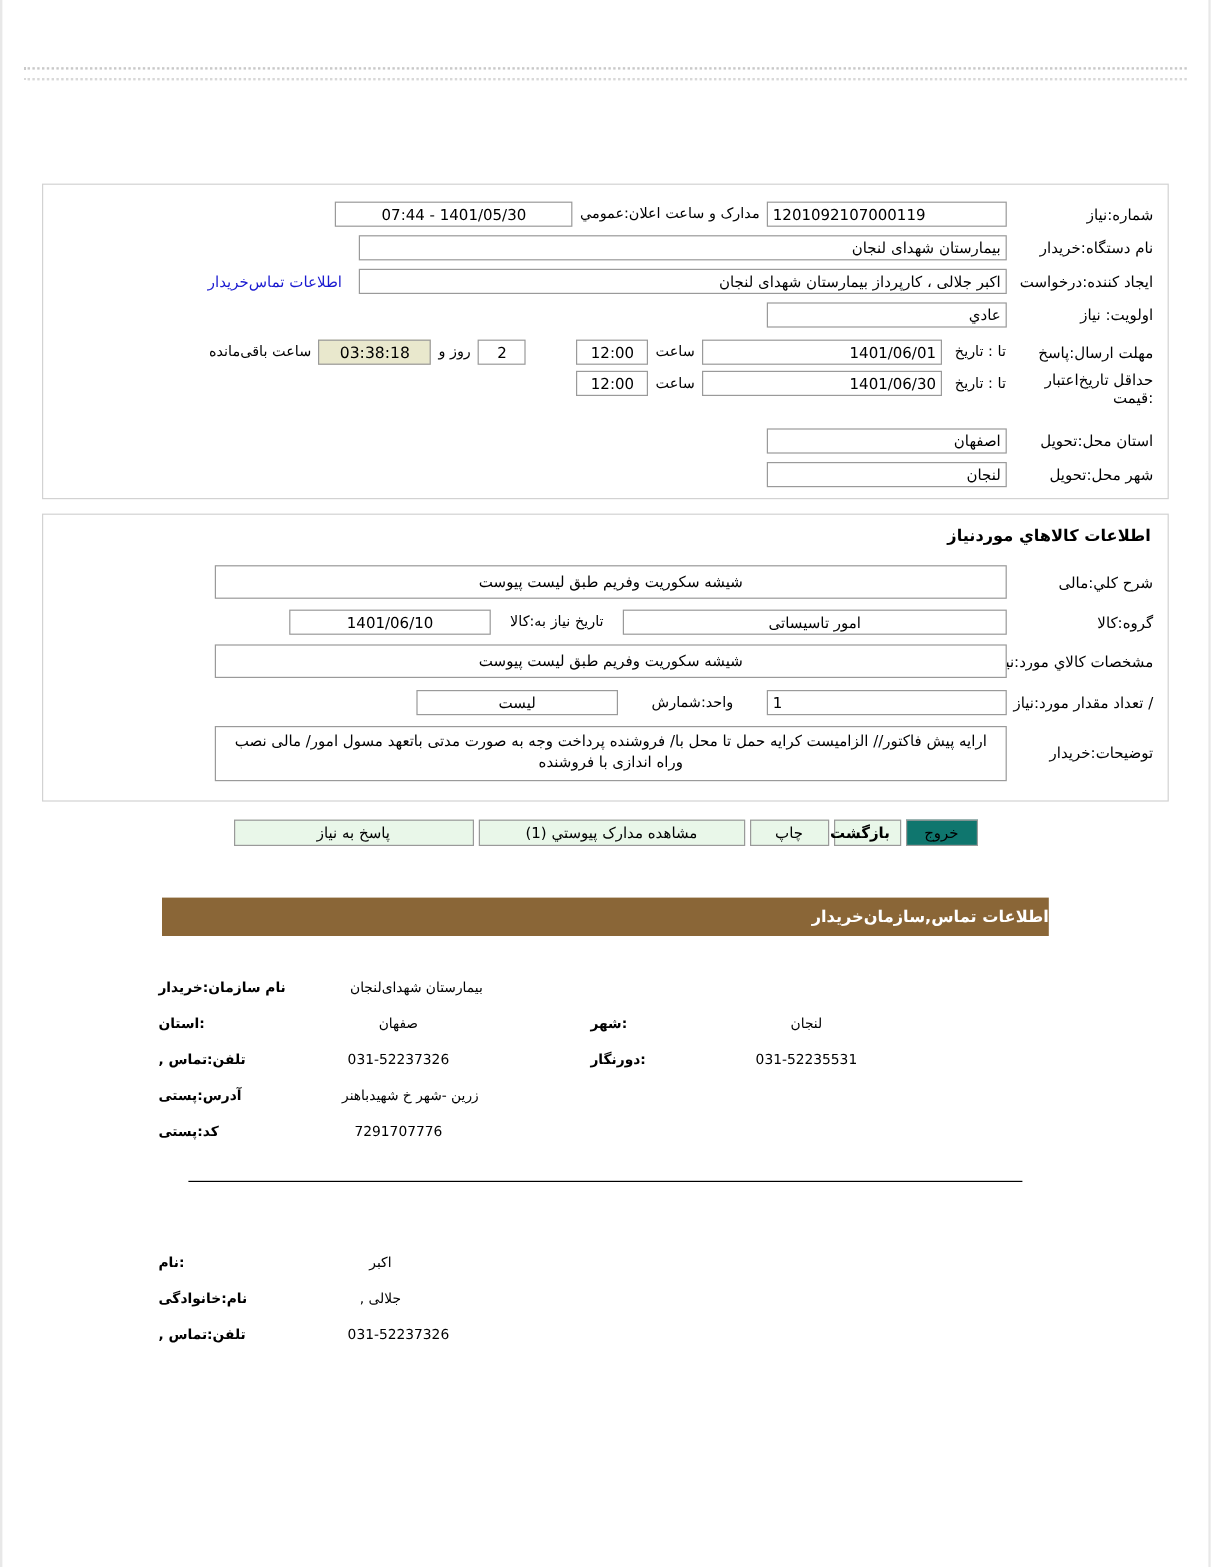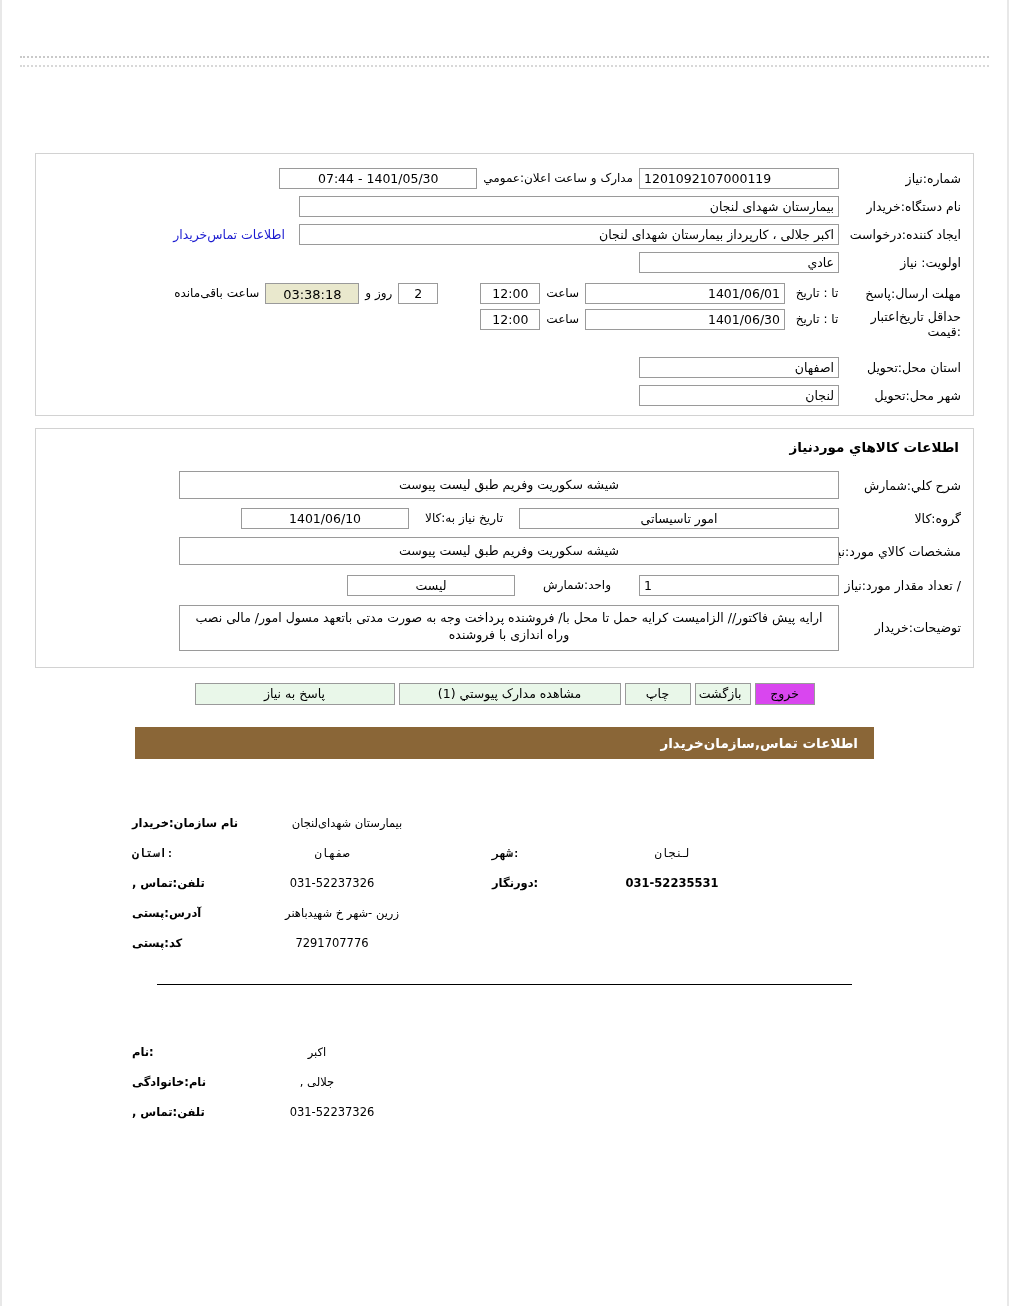--- a/index.html
+++ b/index.html
@@ -165,39 +165,39 @@
     line-height: 20px;
     font-size: 12.5px;
     font-family: "DejaVu Sans", "Liberation Sans", sans-serif;
     color: #000;
     box-sizing: border-box;
     padding: 0 8px;
     cursor: pointer;
     text-align: center;
     white-space: nowrap;
   }
-  .btn.exit { background: #d946ef; }
+  .btn.exit { background: #0f766e; }
   .btn.w-answer { width: 200px; }
   .btn.w-docs   { width: 222px; }
   .btn.w-print  { width: 66px; }
-  .btn.w-back   { width: 56px; }
+  .btn.w-back   { width: 56px; font-weight: bold; }
   .btn.w-exit   { width: 60px; }
 
   
   .contact-bar {
     position: absolute;
-    top: 727px;
+    top: 748px;
     right: 133px;
     left: 133px;
     height: 32px;
     background: #8a6637;
     display: flex;
     align-items: center;
     justify-content: flex-start;
-    padding-right: 16px;
+    padding-right: 0;
     box-sizing: border-box;
   }
   .contact-bar .bar-text {
     color: #ffffff;
     font-size: 13.5px;
     font-weight: bold;
   }
 
   
   .info-block { position: absolute; }
@@ -302,21 +302,21 @@
       <span class="lbl" style="width:118px; text-align:right;">شهر محل:تحویل</span>
       <input class="inp" style="width: 200px;" readonly="" value="لنجان">
     </div>
   </div>
 
   <div class="panel" id="panel-goods">
 
     <div class="sec-head">اطلاعات کالاهاي موردنیاز</div>
 
     <div class="row" style="top:41px; right:12px; left:12px; height:30px;">
-      <span class="lbl" style="width:118px; text-align:right;">شرح کلي:شمارش</span>
+      <span class="lbl" style="width:118px; text-align:right;">شرح کلي:مالی</span>
       <input class="inp" style="width: 660px; height: 28px; line-height: 28px; text-align: center;" readonly="" value="شیشه سکوریت وفریم طبق لیست پیوست">
     </div>
 
     <div class="row" style="top:77px; right:12px; left:12px;">
       <span class="lbl" style="width:118px; text-align:right;">گروه:کالا</span>
       <input class="inp" style="width: 320px; text-align: center;" readonly="" value="امور تاسیساتی">
       <span class="mini-lbl" style="padding:0 16px;">تاریخ نیاز به:کالا</span>
       <input class="inp" style="width: 168px; text-align: center;" readonly="" value="1401/06/10">
     </div>
 
@@ -350,32 +350,32 @@
     <span class="bar-text">اطلاعات  تماس,سازمان‌خریدار</span>
   </div>
 
   <div class="info-block" style="top:812px; right:0; left:0;">
 
     <div class="info-row" style="top:0; right:0; left:0;">
       <span class="ib-label" style="position:absolute; right:755px; width:120px;">نام سازمان:خریدار</span>
       <span class="ib-value" style="position:absolute; right:575px; width:170px;">بیمارستان شهدای‌لنجان</span>
     </div>
 
-    <div class="info-row" style="top:30px; right:0; left:16px;font-family:Liberation Mono, monospace;">
+    <div class="info-row" style="top:30px; right:0; left:16px;">
       <span class="ib-label" style="position:absolute; right:755px; width:120px;">:استان</span>
       <span class="ib-value" style="position:absolute; right:605px; width:140px;">صفهان</span>
       <span class="ib-label" style="position:absolute; right:405px; width:110px;">:شهر</span>
       <span class="ib-value" style="position:absolute; right:275px; width:120px;">لنجان</span>
     </div>
 
     <div class="info-row" style="top:60px; right:0; left:0;">
       <span class="ib-label" style="position:absolute; right:755px; width:120px;">تلفن:تماس ,</span>
       <span class="ib-value ltr" style="position:absolute; right:605px; width:140px;">031-52237326</span>
       <span class="ib-label" style="position:absolute; right:405px; width:110px;">:دورنگار</span>
-      <span class="ib-value ltr" style="position:absolute; right:275px; width:120px;font-weight:bold;">031-52235531</span>
+      <span class="ib-value ltr" style="position:absolute; right:275px; width:120px;">031-52235531</span>
     </div>
 
     <div class="info-row" style="top:90px; right:0; left:0;">
       <span class="ib-label" style="position:absolute; right:755px; width:120px;">آدرس:پستی</span>
       <span class="ib-value" style="position:absolute; right:585px; width:160px;">زرین -شهر خ شهیدباهنر</span>
     </div>
 
     <div class="info-row" style="top:120px; right:0; left:0;">
       <span class="ib-label" style="position:absolute; right:755px; width:120px;">کد:پستی</span>
       <span class="ib-value ltr" style="position:absolute; right:605px; width:140px;">7291707776</span>

